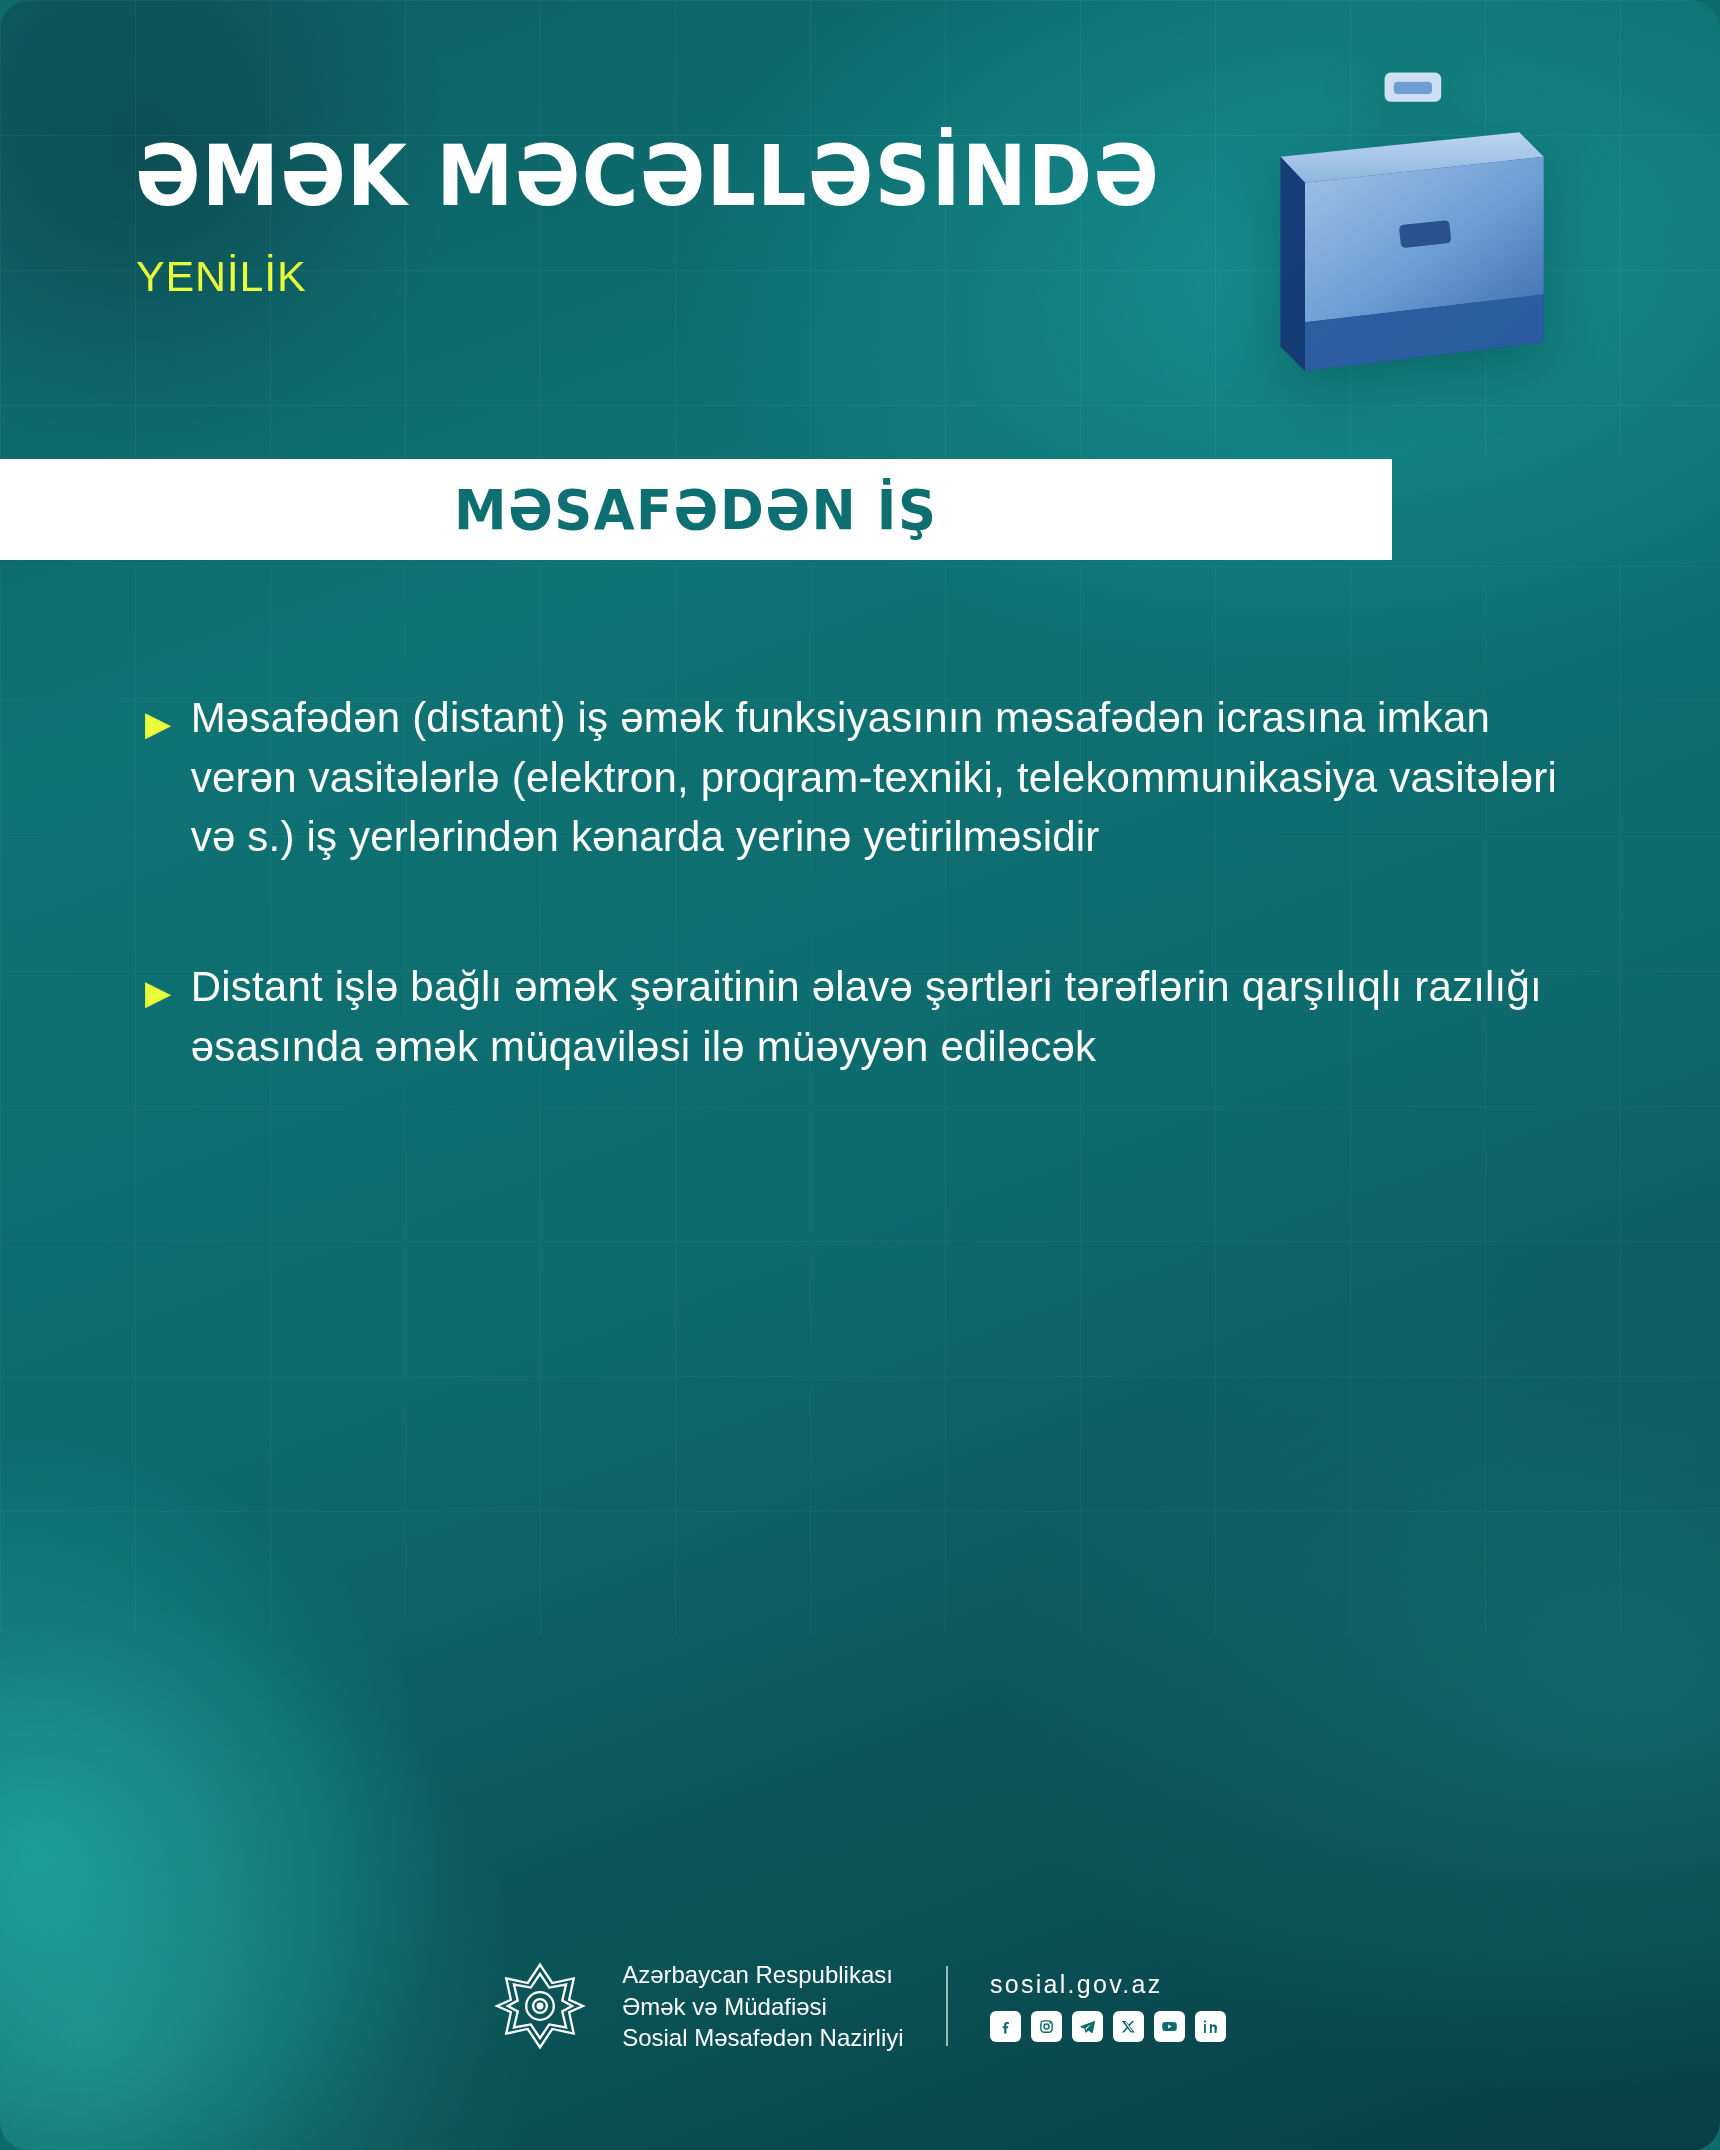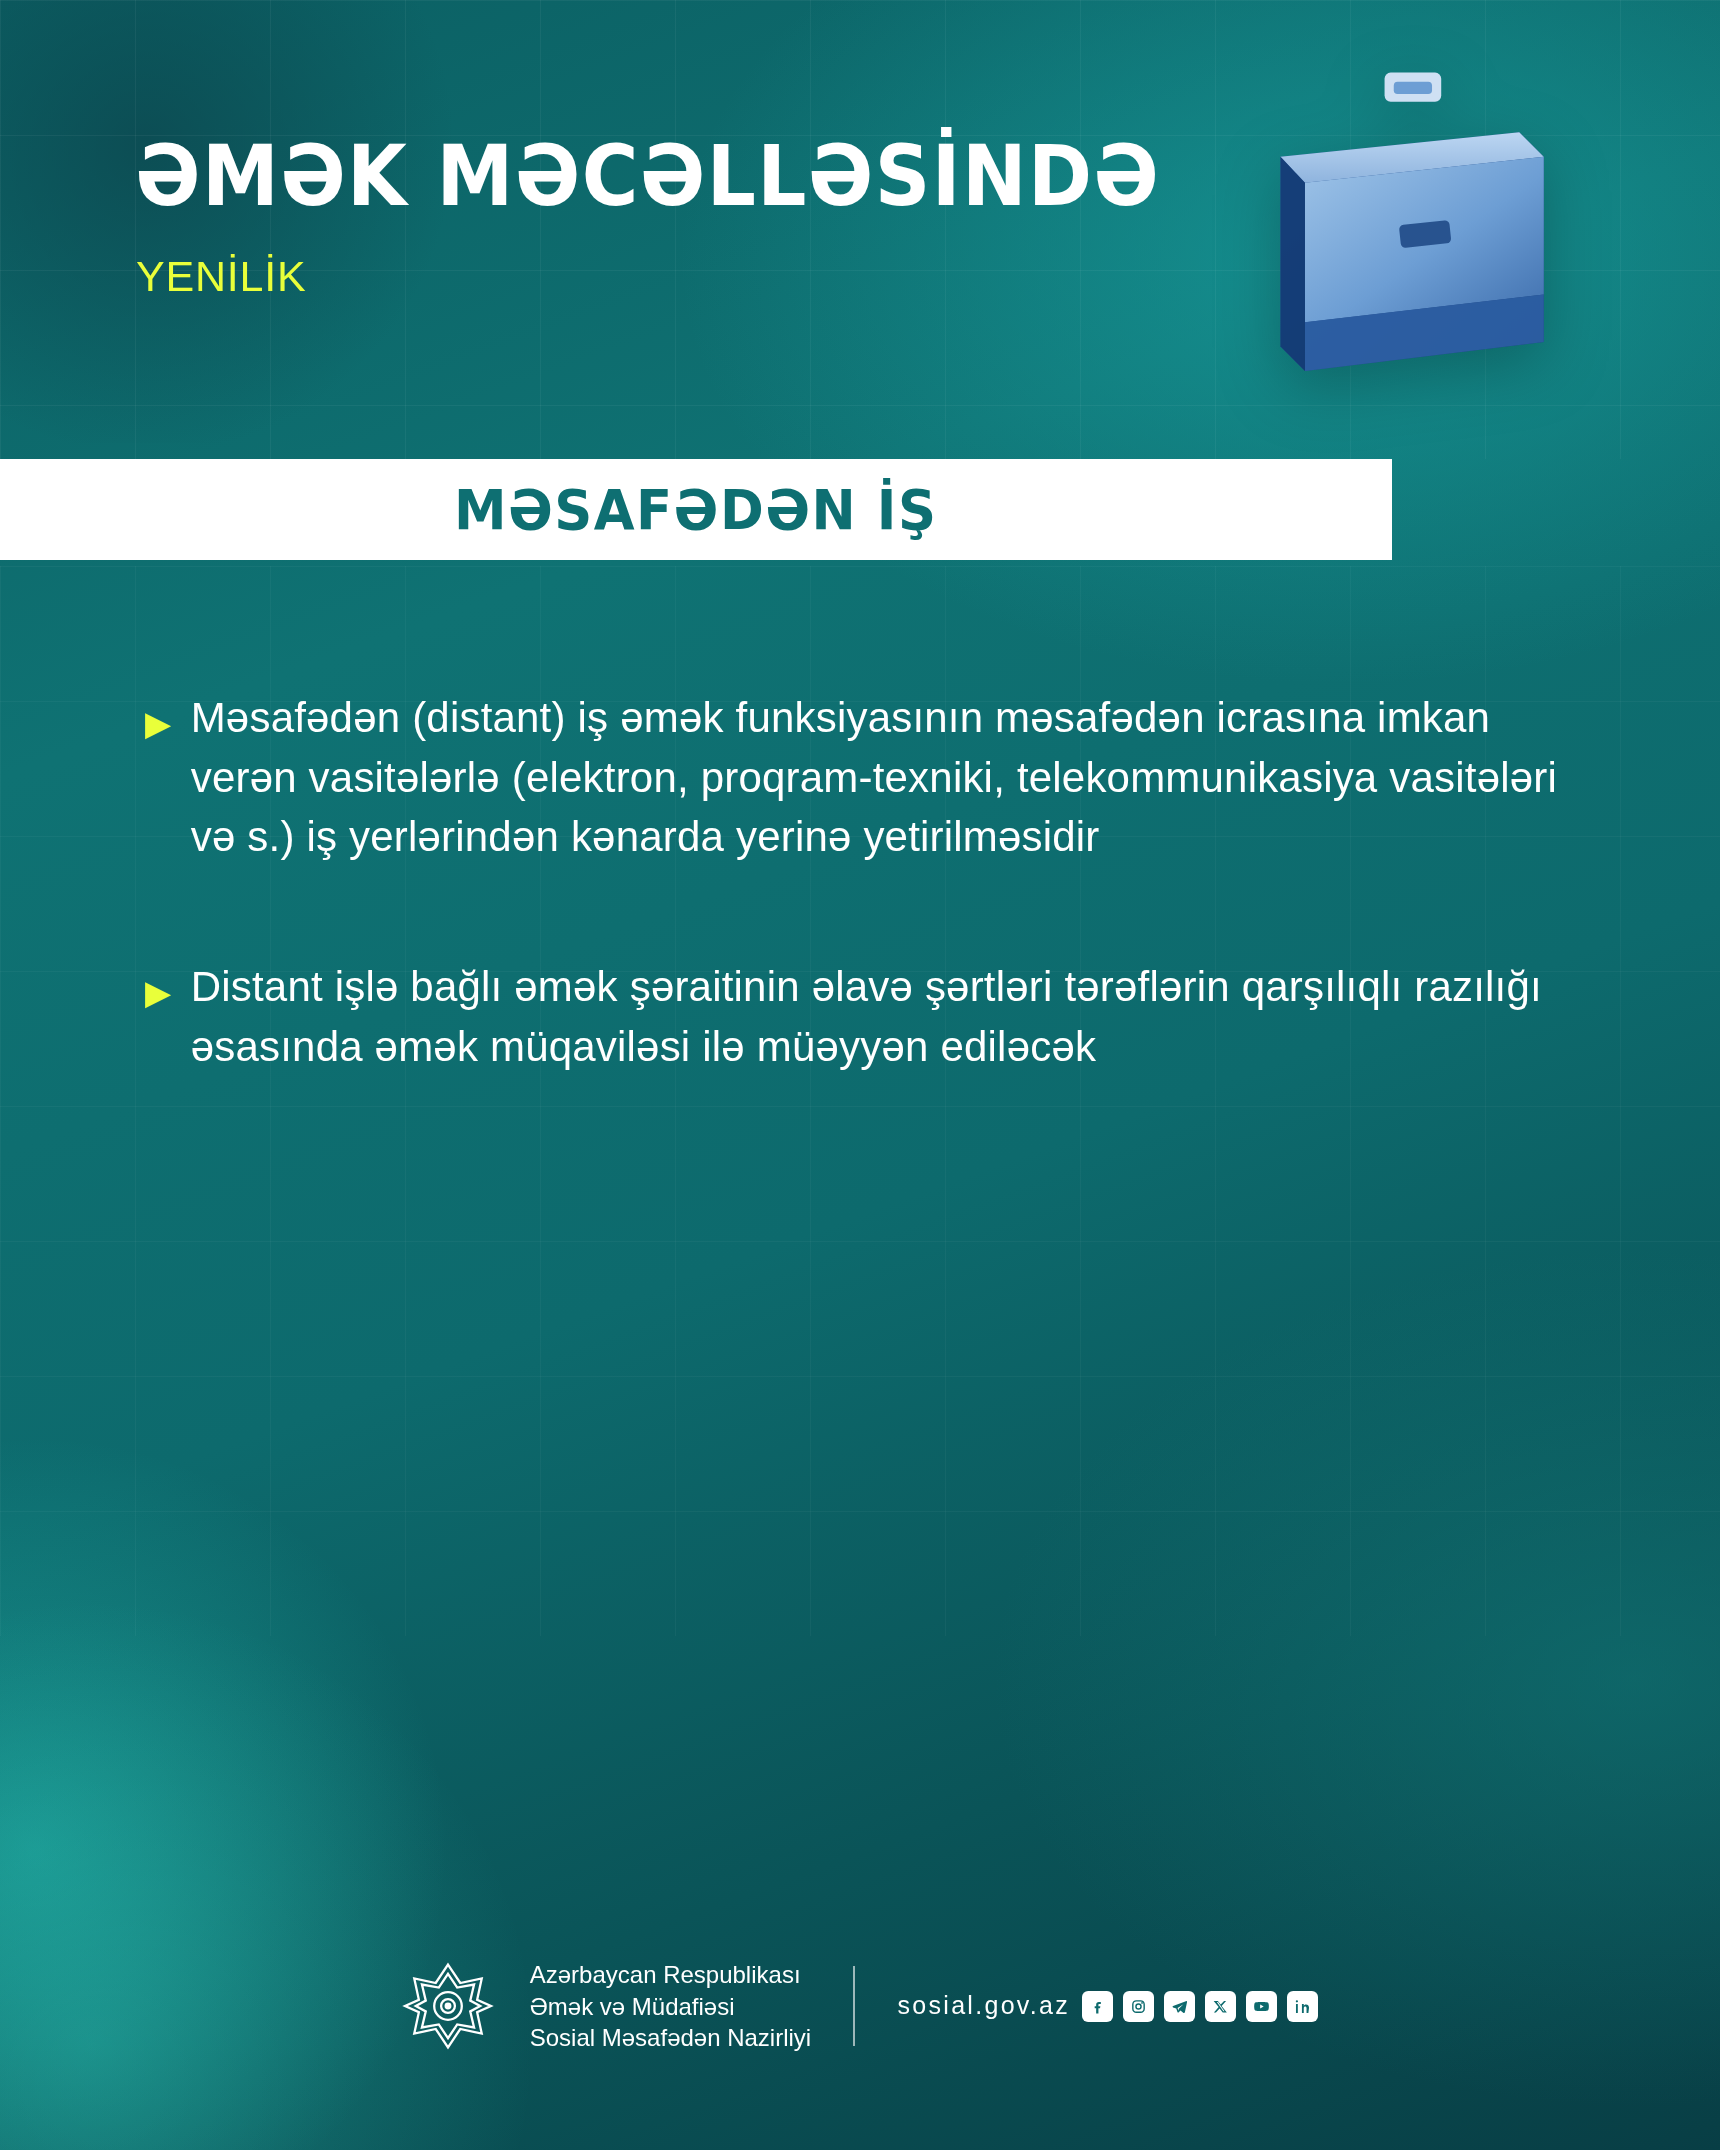--- a/index.html
+++ b/index.html
@@ -15,20 +15,21 @@
   .poster {
     position: relative;
     width: 1720px;
     height: 2151px;
     background:
       radial-gradient(ellipse 1070px 688px at 78% 12%, rgba(26,168,168,0.55) 0%, rgba(26,168,168,0.0) 62%),
       radial-gradient(ellipse 688px 688px at 2% 86%, rgba(40,210,195,0.42) 0%, rgba(40,210,195,0.0) 60%),
       radial-gradient(ellipse 917px 612px at 95% 78%, rgba(18,120,120,0.55) 0%, rgba(18,120,120,0.0) 70%),
       linear-gradient(160deg, #0b5f63 0%, #0f7273 28%, #0d6a6d 55%, #0a5458 78%, #083e45 100%);
     overflow: hidden;
+    border-radius: 30px;
   }
 
   
   .grid-overlay {
     position: absolute;
     top: 0; left: 0;
     width: 1720px;
     height: 459px;
     background-image:
       linear-gradient(to right, rgba(255,255,255,0.055) 0.8px, transparent 0.8px),
@@ -196,21 +197,21 @@
   .footer-divider {
     width: 2.3px;
     height: 80px;
     background: rgba(255,255,255,0.6);
     margin: 0 26px;
     flex: 0 0 auto;
   }
 
   .footer-right {
     display: flex;
-    flex-direction: row;
+    flex-direction: column;
     justify-content: center;
     gap: 12.2px;
   }
 
   .site-url {
     font-family: "Liberation Sans", sans-serif;
     font-size: 25px;
     letter-spacing: 2.3px;
     color: #ffffff;
     white-space: nowrap;

